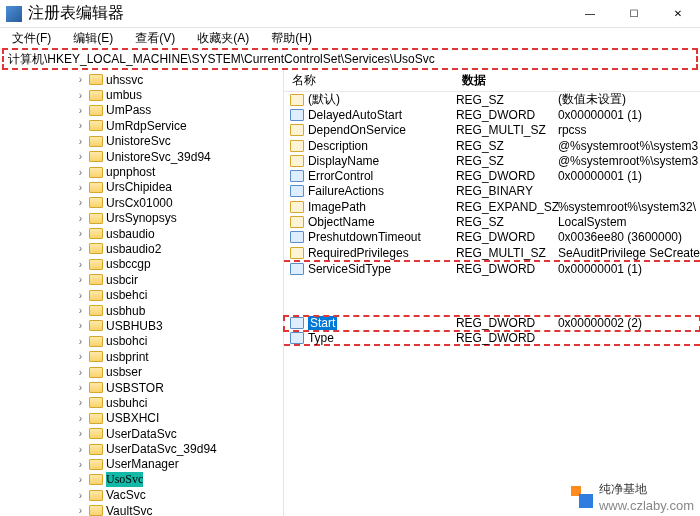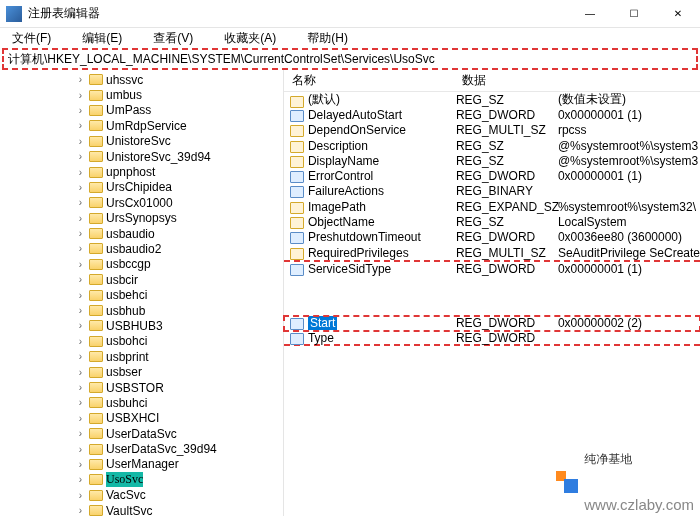--- a/index.html
+++ b/index.html
@@ -1,52 +1,52 @@
 <!DOCTYPE html>
 <html><head>
 <meta charset="utf-8">
 <style>
 * { box-sizing: border-box; margin: 0; padding: 0; font-family: "Microsoft YaHei", "Segoe UI", sans-serif; font-size: 12px; }
 body { background: #fff; width: 700px; height: 516px; overflow: hidden; position: relative; }
 .titlebar { height: 28px; background: #fff; display: flex; align-items: center; border-bottom: 1px solid #e5e5e5; }
 .titlebar .app-icon { width: 16px; height: 16px; margin: 0 6px; background: linear-gradient(135deg,#4a90d9 0%,#2a5c9a 100%); display:inline-block; }
-.titlebar .title { flex: 1; font-size: 12px; }
+.titlebar .title { flex: 1; font-size: 16px; }
 .winbtns { display: flex; }
 .winbtn { width: 44px; height: 28px; display:flex; align-items:center; justify-content:center; font-family: "Segoe MDL2 Assets", sans-serif; font-size: 10px; }
-.menubar { height: 20px; display:flex; align-items:center; padding: 0 6px; font-size: 12px; gap: 19px; }
+.menubar { height: 20px; display:flex; align-items:center; padding: 0 6px; font-size: 12px; gap: 10px; }
 .menubar span { padding: 0 6px; }
 .addressbar { height: 22px; border: 2px dashed #e03636; margin: 0 2px; display:flex; align-items:center; padding: 0 4px; font-size: 12px; }
 .main { display:flex; height: 446px; }
 .tree { width: 318px; border-right: 1px solid #e5e5e5; overflow:hidden; padding-top: 2px; }
 .tree-row { display:flex; align-items:center; height: 15.4px; font-size: 11.5px; }
 .tree-row .exp { width: 11px; text-align:center; color:#666; font-size:10px; }
 .tree-row .folder { width: 14px; height: 11px; background: linear-gradient(#ffe9a8,#f9d26b); border:1px solid #d4a92b; border-radius:1px; margin: 0 3px; }
 .tree-row.sel .label { background: #14b8a6; font-family: Liberation Serif, serif; }
 .list { flex:1; position:relative; }
 .list-head { display:flex; height: 22px; align-items:center; border-bottom: 1px solid #e8e8e8; font-size: 12px; }
 .list-head .col { padding-left: 8px; }
 .col.name { width: 170px; }
 .col.type { width: 102px; }
-.col.data { flex:1; }
+.col.data { flex:1;font-weight:bold; }
 .list-row { display:flex; height: 15.3px; align-items:center; font-size: 11.5px; }
-.list-row .name { display:flex; align-items:flex-end; width: 170px; padding-left: 6px; }
+.list-row .name { display:flex; align-items:center; width: 170px; padding-left: 6px; }
 .list-row .type { width: 102px; padding-left: 2px; }
 .list-row .data { flex:1; padding-left: 2px; white-space: nowrap; overflow:hidden; }
 .val-icon { width: 14px; height: 12px; margin-right: 4px; border:1px solid ; border-radius:1px; flex-shrink:0; }
 .val-icon.sz { background:#fff3d6; border-color:#d4a92b; }
 .val-icon.bin { background:#dfeeff; border-color:#5a8cc7; }
 .list-row.sel { outline: 2px dashed #e03636; outline-offset:-1px;margin-top:40px; }
 .list-row.sel .name span.txt { background:#0078d7; color:#fff; padding: 0 2px; }
 .dashed-above { border-top: 2px dashed #e03636; }
 .dashed-below { border-bottom: 2px dashed #e03636; }
 .watermark { position:absolute; right: 6px; bottom: 3px; display:flex; align-items:center; gap:6px; font-size: 14px; color:#333; font-weight:500;}
 .watermark .logo { width: 22px; height: 22px; position:relative; }
 .watermark .logo .a { position:absolute; right:0; bottom:0; width:14px; height:14px; background:#2f7de0; }
 .watermark .logo .b { position:absolute; left:0; top:0; width:10px; height:10px; background:#ff8a1e; }
-.watermark .sub { font-size:15px; color:#888; display:block;margin-top:28px; }
+.watermark .sub { font-size:13px; color:#888; display:block; }
 </style>
 </head>
 <body>
 
 <div class="titlebar">
   <span class="app-icon"></span>
   <span class="title">注册表编辑器</span>
   <div class="winbtns">
     <div class="winbtn">—</div>
     <div class="winbtn">☐</div>

